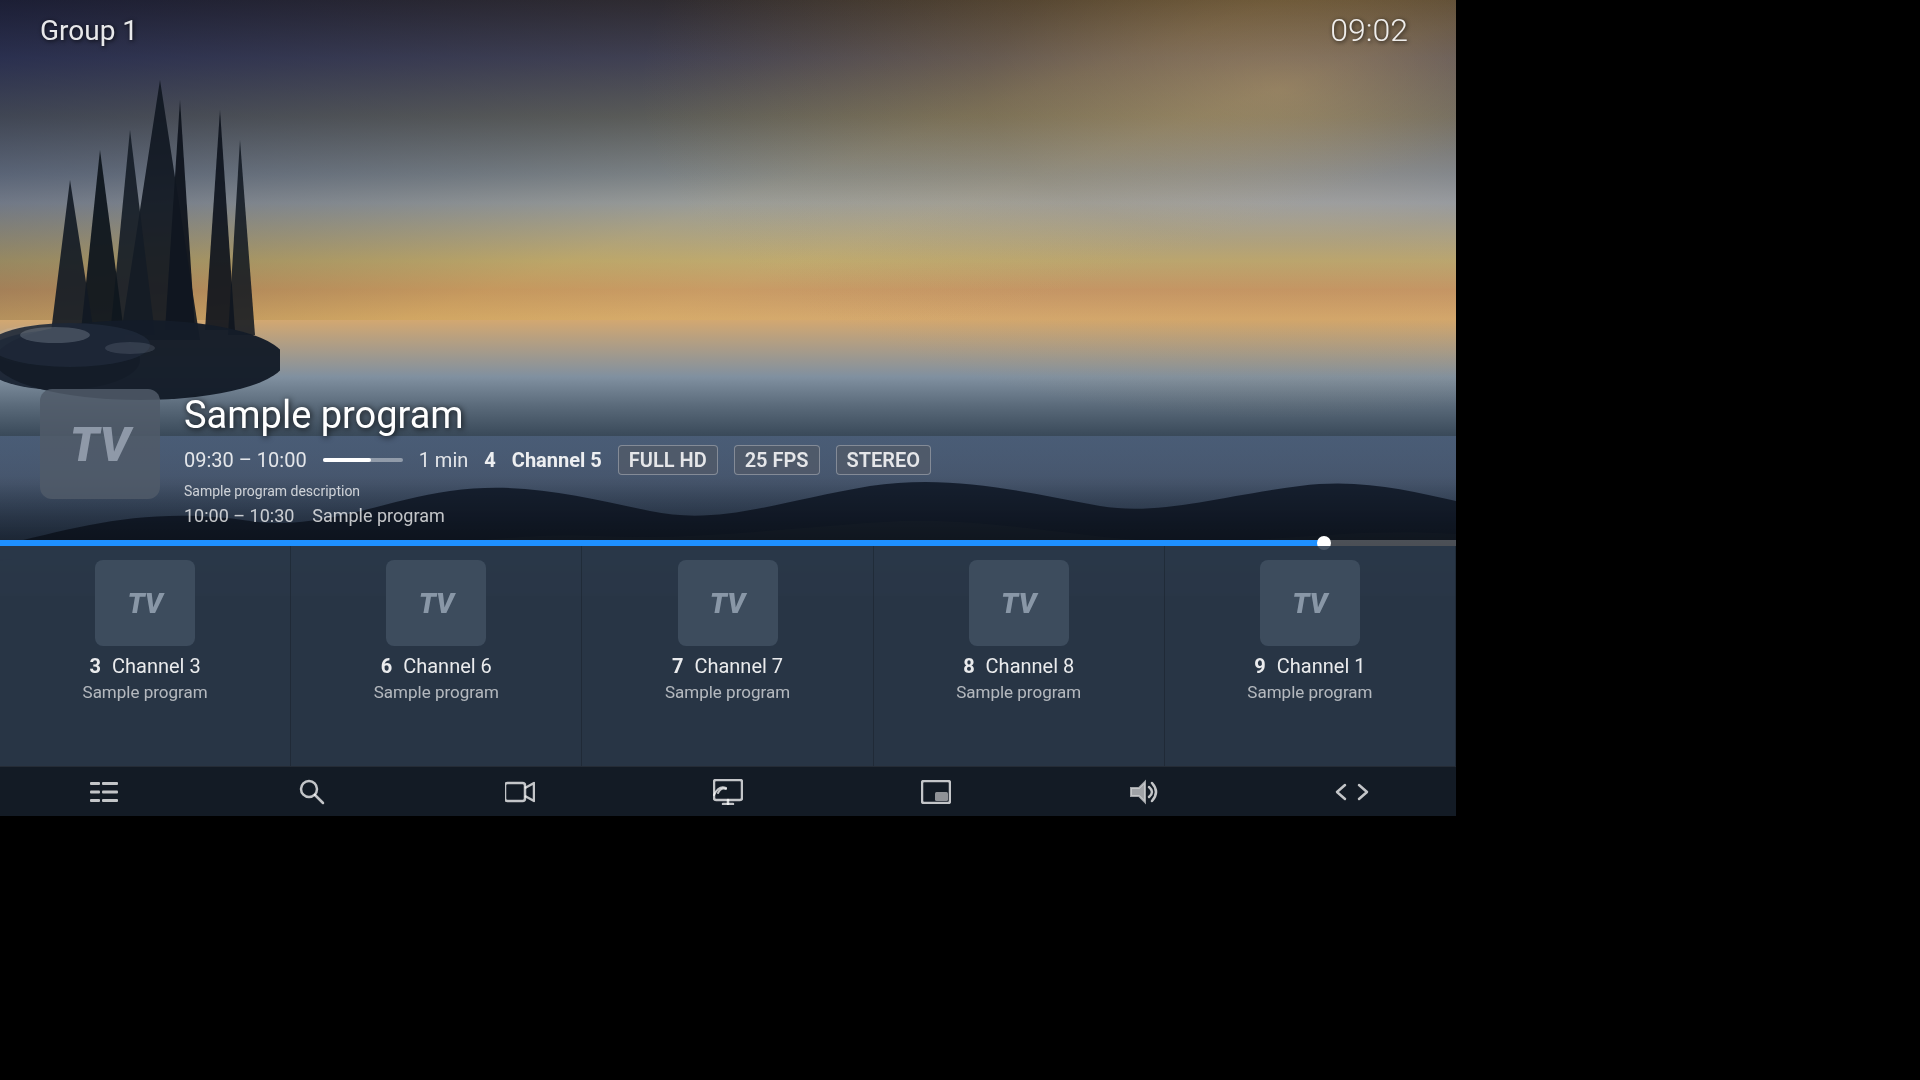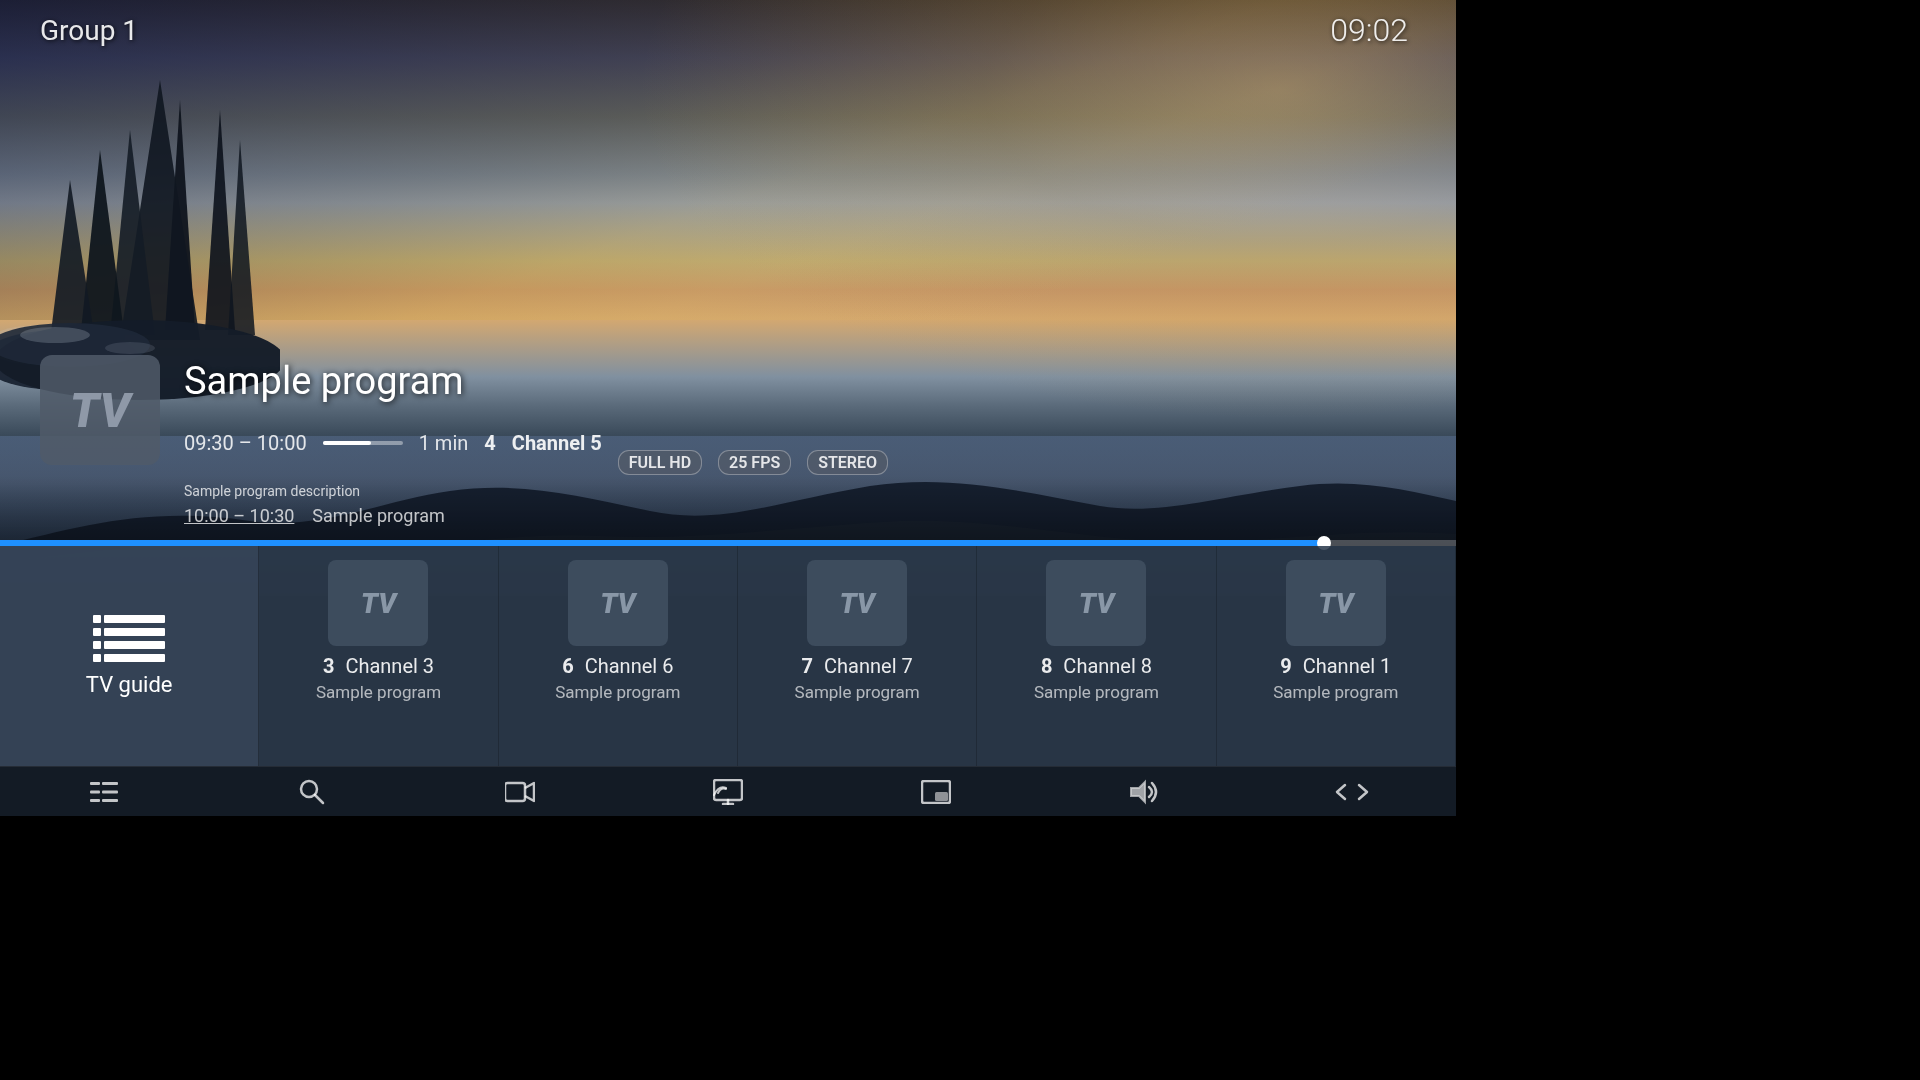--- a/index.html
+++ b/index.html
@@ -172,37 +172,36 @@
       font-weight: 700;
       color: rgba(255,255,255,0.9);
     }
     .channel-name {
       font-weight: 700;
       color: rgba(255,255,255,0.9);
     }
     .badge {
       background: rgba(80,90,105,0.9);
       border: 1px solid rgba(255,255,255,0.3);
-      border-radius: 11px;
+      border-radius: 4px;
       padding: 2px 10px;
-      font-size: 16px;
+      font-size: 20px;
       font-weight: 600;
       color: rgba(255,255,255,0.85);
-      margin-top: 39px;
     }
     .program-description {
       font-size: 14px;
       color: rgba(255,255,255,0.75);
       margin-bottom: 6px;
     }
     .next-program {
       font-size: 18px;
       color: rgba(255,255,255,0.75);
     }
-    .next-time { color: rgba(255,255,255,0.75); text-decoration: underline; }
+    .next-time { color: rgba(255,255,255,0.75); }
     .next-title { color: rgba(255,255,255,0.75); }
 
     
     .progress-bar-container {
       position: absolute;
       bottom: 270px;
       left: 0; right: 0;
       height: 6px;
       background: rgba(255,255,255,0.25);
       z-index: 10;
@@ -442,42 +441,20 @@
 </div>
 
 <div class="progress-bar-container">
   <div class="progress-bar-fill" style="width: 91%">
     <div class="progress-bar-thumb"></div>
   </div>
 </div>
 
 <div class="channel-grid">
 
-  <div class="grid-item">
-
-    <div style="display:flex;flex-direction:column;gap:5px;margin-bottom:10px;width:72px;">
-      <div class="tv-guide-row">
-        <div class="tg-dot"></div>
-          <div class="tg-line"></div>
-      </div>
-      <div class="tv-guide-row">
-        <div class="tg-dot"></div>
-          <div class="tg-line"></div>
-      </div>
-      <div class="tv-guide-row">
-        <div class="tg-dot"></div>
-          <div class="tg-line"></div>
-      </div>
-      <div class="tv-guide-row">
-        <div class="tg-dot"></div>
-          <div class="tg-line"></div>
-      </div>
-    </div>
-    <span class="grid-item-label">TV guide</span>
-  </div>
 
 
   <div class="channel-card">
     <div class="channel-card-logo">
       <span class="tv-small">TV</span>
     </div>
     <div class="channel-card-num-name">
       <span class="channel-card-num">3</span>
       <span>Channel 3</span>
     </div>

